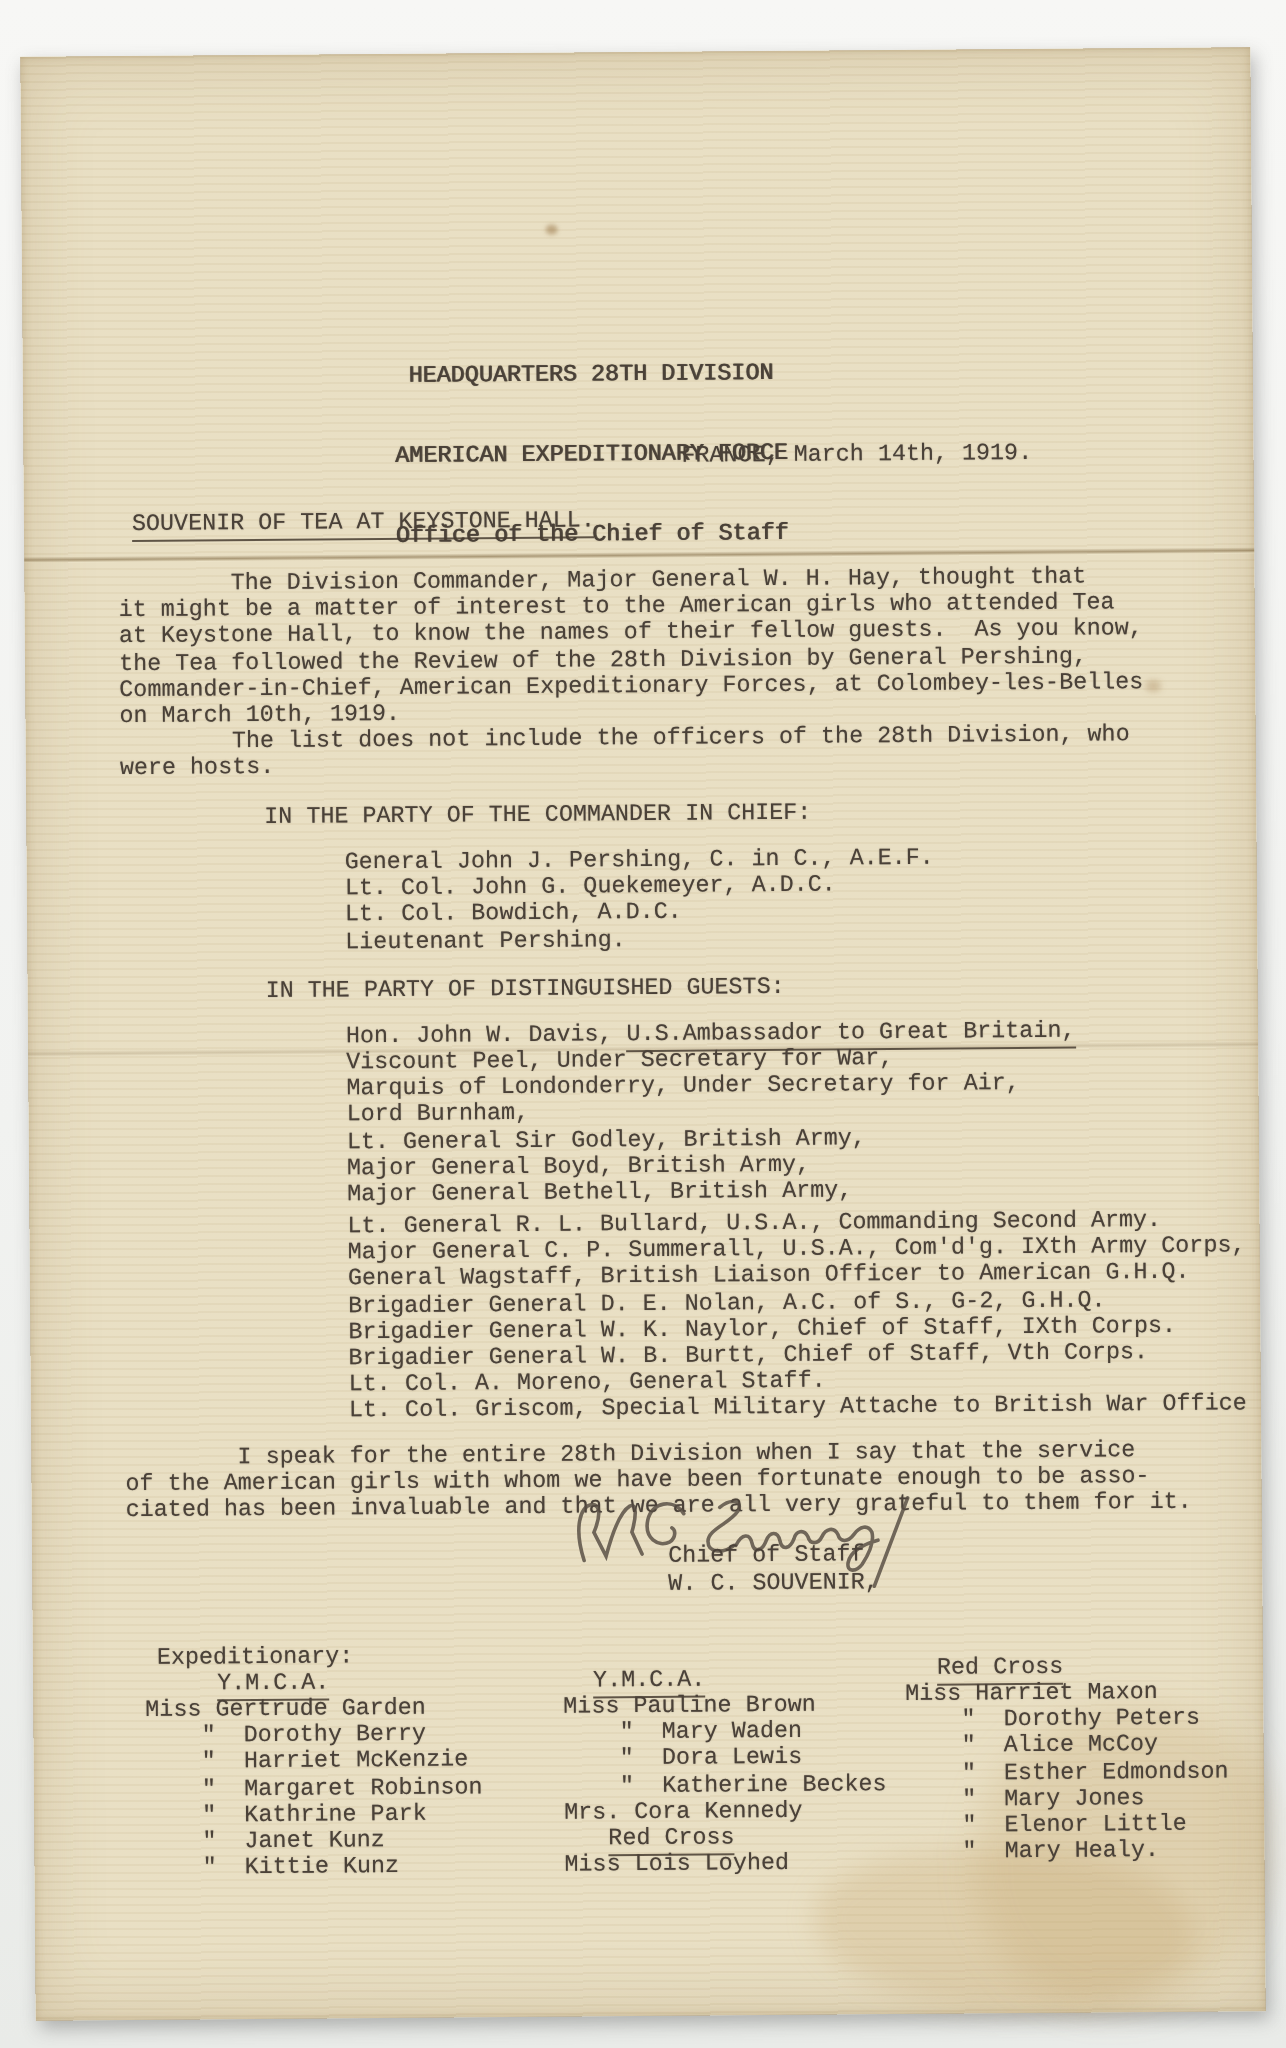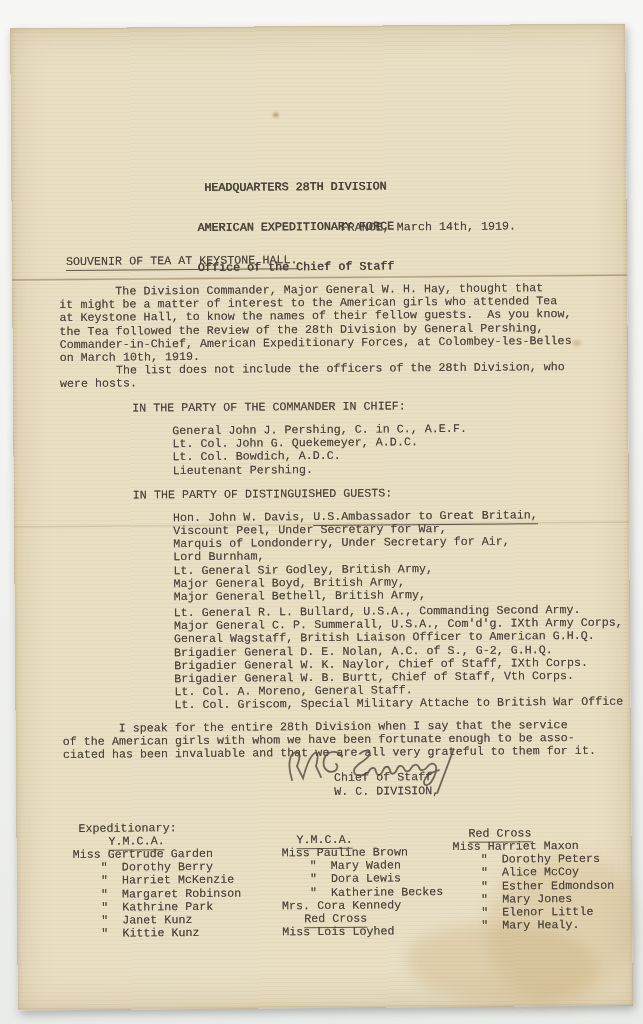--- a/index.html
+++ b/index.html
@@ -108,21 +108,21 @@
 
   <svg class="sig-svg" style="left:266px;top:716px;" width="195" height="56" viewBox="0 0 195 56" aria-label="W C Sweeney">
     <g fill="none" stroke="#564c42" stroke-width="1.8" stroke-linecap="round" opacity="0.82">
       <path d="M10,38 C5,22 8,11 14,10 C19,10 18,17 15,24 L21,36 C24,25 28,14 33,11 C37,9 36,17 34,24 L39,35"></path>
       <path d="M60,15 C55,7 44,9 42,18 C40,27 47,32 53,29 C56,27 56,23 54,22"></path>
       <path d="M78,12 C84,7 90,9 87,14 C83,20 72,23 72,29 C72,35 80,35 85,31"></path>
       <path d="M86,31 C89,25 93,25 94,30 C95,35 99,34 101,29 C103,24 107,24 108,29 C109,34 113,33 115,28 C116,24 120,23 122,27 C123,31 127,31 129,27 C131,23 135,22 137,26 C138,30 142,30 145,26 C148,22 152,21 154,25 C155,29 153,35 149,41 C146,45 141,45 142,40 C143,35 149,31 157,29"></path>
       <path d="M172,8 L155,52"></path>
     </g>
   </svg>
-  <div class="typed" style="left:318px;top:760px;">W. C. DIVISION,</div>
+  <div class="typed" style="left:318px;top:760px;">W. C. SOUVENIR,</div>
   <div class="typed" style="left:318px;top:746px;">Chief of Staff</div>
 
   <div class="typed" style="left:62px;top:795px;">Expeditionary:</div>
 
   <div class="typed" style="left:92px;top:808px;"><span class="underline">Y.M.C.A.</span></div>
   <div class="typed" style="left:56px;top:821px;">Miss Gertrude Garden
     "  Dorothy Berry
     "  Harriet McKenzie
     "  Margaret Robinson
     "  Kathrine Park

